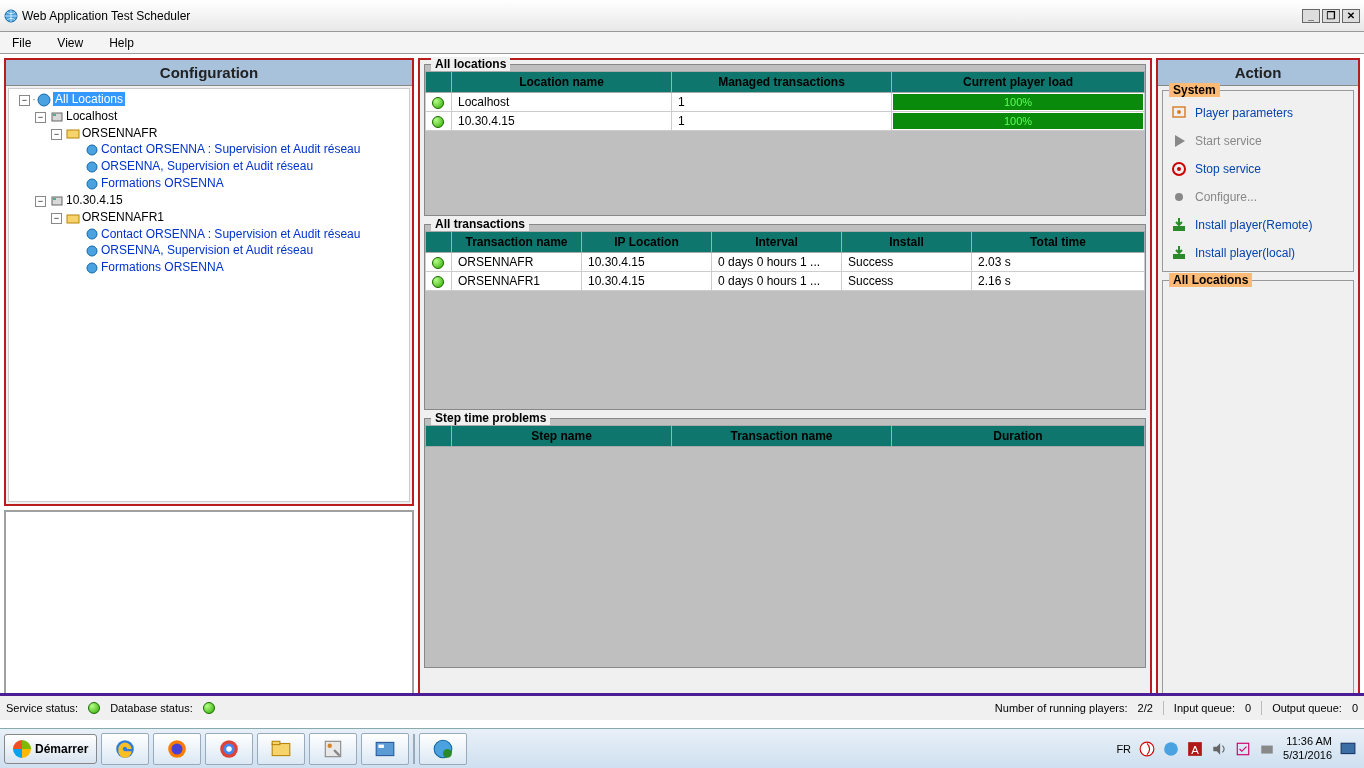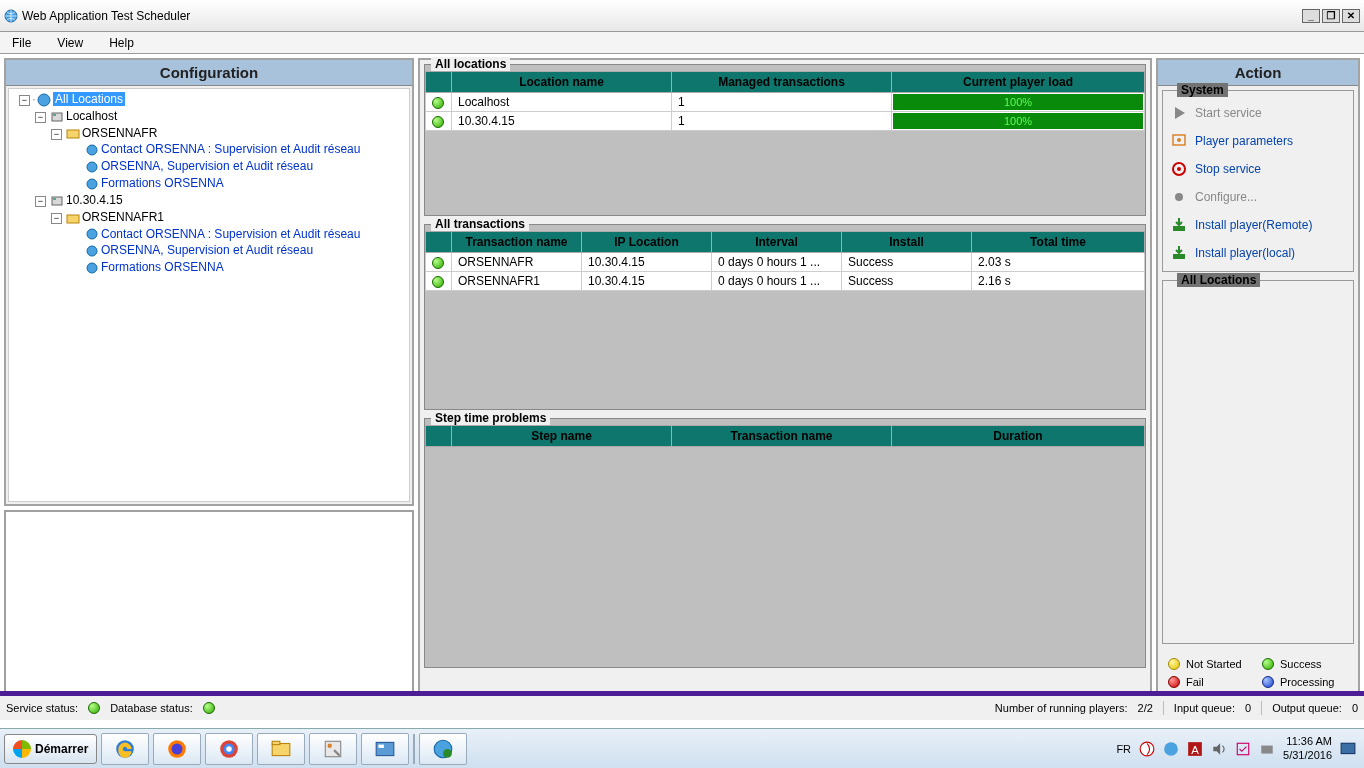--- a/index.html
+++ b/index.html
@@ -10,21 +10,21 @@
 .titlebar .globe { width: 14px; height: 14px; margin-right: 4px; }
 .win-btns { margin-left: auto; display: flex; gap: 2px; }
 .win-btn { width: 18px; height: 14px; border: 1px solid #666; background: #ddd; font-size: 10px; line-height: 11px; text-align: center; cursor: pointer; font-weight: bold; }
 
 
 .menubar { height: 22px; display: flex; align-items: center; padding: 0 6px; gap: 14px; border-bottom: 1px solid #999; background: #f4f4f4; }
 .menubar span { cursor: pointer; padding: 2px 6px; }
 
 
 .workspace { display: flex; height: 650px; gap: 4px; padding: 4px; }
-.panel { border: 2px solid #a3a3a3; background: #f0f0f0; display: flex; flex-direction: column; }
+.panel { border: 2px solid #b91c1c; background: #f0f0f0; display: flex; flex-direction: column; }
 .panel-title { background: #a8c2dc; color: #222; font-size: 15px; font-weight: bold; text-align: center; padding: 4px 0; border-bottom: 1px solid #888; }
 
 
 .left-col { width: 410px; display: flex; flex-direction: column; gap: 4px; }
 .config-panel { flex: 1; }
 .tree { background: #fff; flex: 1; margin: 2px; border: 1px solid #ccc; overflow: auto; padding: 2px; }
 .blank-panel { height: 190px; background: #fff; border: 2px solid #a0a0a0; }
 
 
 .tree-node { white-space: nowrap; padding: 1px 8px; }
@@ -53,29 +53,29 @@
 .dot.yellow { background: radial-gradient(circle at 30% 30%, #fff7a0, #e6c200); border: 1px solid #a08800; }
 .dot.red { background: radial-gradient(circle at 30% 30%, #ff9a9a, #cc0000); border: 1px solid #800000; }
 .dot.blue { background: radial-gradient(circle at 30% 30%, #a6c8ff, #1a3fcc); border: 1px solid #12288a; }
 .load-bar { background: #0a8a0a; color: #5aff5a; text-align: center; height: 16px; line-height: 16px; font-size: 11px; }
 .th-status { width: 26px; }
 
 
 .right-col { width: 204px; }
 .action-body { display: flex; flex-direction: column; flex: 1; }
 .group { border: 1px solid #999; margin: 4px; position: relative; padding: 8px 4px 4px 4px; background: #f0f0f0; }
-.group-legend { position: absolute; top: -8px; left: 14px; background: #737373; padding: 0 4px; font-weight: bold; }
+.group-legend { position: absolute; top: -8px; left: 6px; background: #fdba74; padding: 0 4px; font-weight: bold; }
 .action-item { display: flex; align-items: center; gap: 8px; padding: 6px 4px; color: #0645ad; cursor: pointer; }
 .action-item.disabled { color: #888; cursor: default; }
 .action-icon { width: 16px; height: 16px; display: flex; align-items: center; justify-content: center; }
 .legend-box { margin-top: auto; margin: 4px; display: grid; grid-template-columns: 1fr 1fr; gap: 6px 8px; padding: 6px; }
 .legend-item { display: flex; align-items: center; gap: 6px; font-size: 11px; }
 
 
-.statusbar { position: absolute; left: 0; right: 0; bottom: 48px; height: 22px; border-top: 5px solid #4c1d95; background: #f0f0f0; display: flex; align-items: center; padding: 12px 6px; font-size: 11px; gap: 10px; }
+.statusbar { position: absolute; left: 0; right: 0; bottom: 48px; height: 22px; border-top: 3px solid #4c1d95; background: #f0f0f0; display: flex; align-items: center; padding: 12px 6px; font-size: 11px; gap: 10px; }
 .statusbar .spacer { flex: 1; }
 .statusbar .sep { border-left: 1px solid #bbb; height: 14px; }
 
 
 .taskbar { position: absolute; left: 0; right: 0; bottom: 0; height: 40px; background: linear-gradient(#e8f0f8,#cfe0f0); border-top: 1px solid #8aa; display: flex; align-items: center; padding: 16px 4px; gap: 4px; }
 .start-btn { height: 30px; padding: 0 8px; border: 1px solid #888; border-radius: 3px; background: linear-gradient(#fff,#d8e4f0); display: flex; align-items: center; gap: 4px; font-weight: bold; cursor: pointer; }
 .win-logo { width: 18px; height: 18px; display: grid; grid-template-columns: 1fr 1fr; grid-template-rows: 1fr 1fr; gap: 0; border-radius: 50%; overflow: hidden; }
 .win-logo div:nth-child(1){background:#f25022}.win-logo div:nth-child(2){background:#7fba00}.win-logo div:nth-child(3){background:#00a4ef}.win-logo div:nth-child(4){background:#ffb900}
 .task-btn { width: 48px; height: 32px; border: 1px solid #9ab; border-radius: 2px; background: linear-gradient(#fff,#dbe8f4); display: flex; align-items: center; justify-content: center; cursor: pointer; }
 .tray { margin-left: auto; display: flex; align-items: center; gap: 8px; padding-right: 4px; font-size: 11px; }
@@ -232,36 +232,36 @@
       </tbody>
         </table>
     </div>
   </div>
 
   <div class="panel right-col">
     <div class="panel-title">Action</div>
     <div class="action-body">
       <div class="group">
         <div class="group-legend">System</div>
-        <div class="action-item disabled">
-            <span class="action-icon">
-              <svg viewBox="0 0 16 16">
-                <polygon points="4,2 14,8 4,14" fill="#888"></polygon>
-              </svg>
-            </span>
-            <span>Start service</span>
-          </div>
         <div class="action-item">
             <span class="action-icon">
               <svg viewBox="0 0 16 16">
                 <rect x="2" y="2" width="12" height="10" fill="none" stroke="#d9822b" stroke-width="1.5"></rect>
                 <circle cx="8" cy="7" r="2" fill="#d9822b"></circle>
               </svg>
             </span>
             <span>Player parameters</span>
+          </div>
+        <div class="action-item disabled">
+            <span class="action-icon">
+              <svg viewBox="0 0 16 16">
+                <polygon points="4,2 14,8 4,14" fill="#888"></polygon>
+              </svg>
+            </span>
+            <span>Start service</span>
           </div>
         <div class="action-item">
             <span class="action-icon">
               <svg viewBox="0 0 16 16">
                 <circle cx="8" cy="8" r="6" fill="none" stroke="#c00" stroke-width="2"></circle>
                 <circle cx="8" cy="8" r="2" fill="#c00"></circle>
               </svg>
             </span>
             <span>Stop service</span>
           </div>
@@ -287,38 +287,20 @@
               <svg viewBox="0 0 16 16">
                 <rect x="2" y="9" width="12" height="5" fill="#2a8a2a"></rect>
                 <path d="M8 1v7M5 5l3 3 3-3" stroke="#2a8a2a" stroke-width="2" fill="none"></path>
               </svg>
             </span>
             <span>Install player(local)</span>
           </div>
       </div>
       <div class="group" style="flex:1">
         <div class="group-legend">All Locations</div>
-      </div>
-      <div class="legend-box">
-        <div class="legend-item">
-            <span class="dot yellow"></span>
-            <span>Not Started</span>
-          </div>
-        <div class="legend-item">
-            <span class="dot green"></span>
-            <span>Success</span>
-          </div>
-        <div class="legend-item">
-            <span class="dot red"></span>
-            <span>Fail</span>
-          </div>
-        <div class="legend-item">
-            <span class="dot blue"></span>
-            <span>Processing</span>
-          </div>
       </div>
     </div>
   </div>
 
 </div>
 
 <div class="statusbar">
   <span>Service status:</span>
   <span class="dot green"></span>
   <span>Database status:</span>

